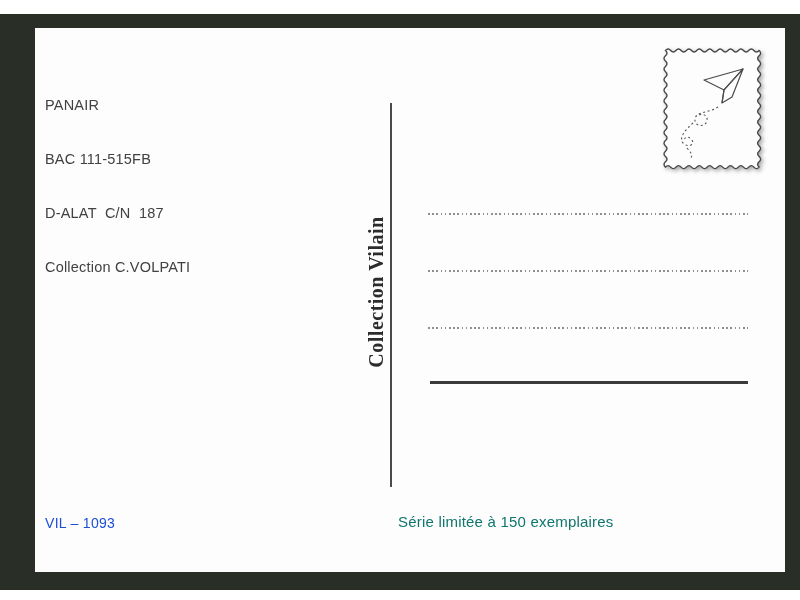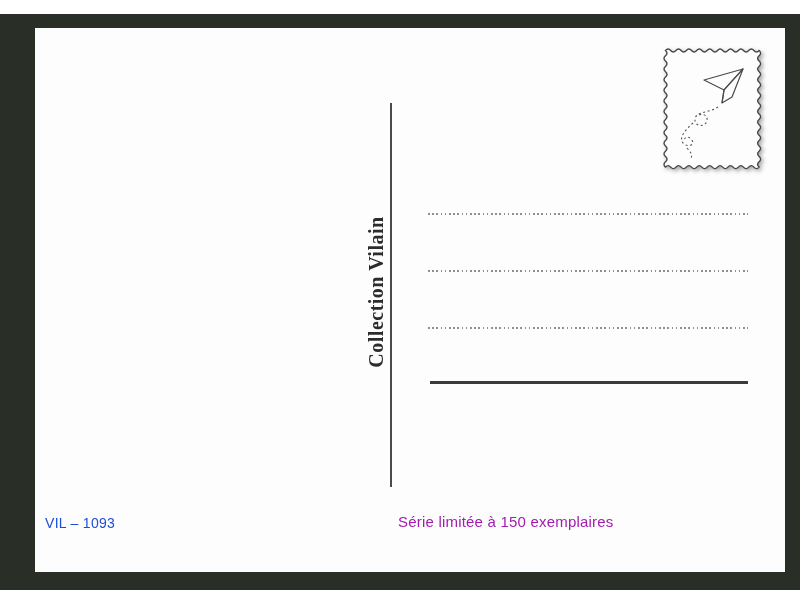--- a/index.html
+++ b/index.html
@@ -36,31 +36,37 @@
     background-image:repeating-linear-gradient(90deg,#8f8f8f 0 1.6px,transparent 1.6px 4.2px);
   }
   .dl-1{top:185px;} .dl-2{top:242px;} .dl-3{top:299px;}
   .solid-line{
     position:absolute;left:395px;top:353px;width:318px;height:2.5px;background:#3b3b3b;
   }
   .footer-ref{
     position:absolute;left:10px;top:487px;font-size:14px;color:#1d4ed8;letter-spacing:0.3px;
   }
   .footer-edition{
-    position:absolute;left:363px;top:485px;font-size:15px;color:#a21caf;letter-spacing:0.2px;
+    position:absolute;left:363px;top:485px;font-size:15px;color:#0f766e;letter-spacing:0.2px;
   }
 </style>
 </head>
 <body>
 
 <div class="screen">
   <div class="scan-bg"></div>
 
   <div class="card">
 
+    <div class="caption-block">
+      <div>PANAIR</div>
+      <div>BAC 111-515FB</div>
+      <div>D-ALAT  C/N  187</div>
+      <div>Collection C.VOLPATI</div>
+    </div>
 
     <svg class="stamp" viewBox="0 0 105 127" xmlns="http://www.w3.org/2000/svg">
       <path id="stamp-border" fill="#fdfdfd" stroke="#474747" stroke-width="1.4" d="M5.5,5.5q2.6,-3.0 5.2,0.0q2.6,3.0 5.2,0.0q2.6,-3.0 5.2,0.0q2.6,3.0 5.2,0.0q2.6,-3.0 5.2,0.0q2.6,3.0 5.2,0.0q2.6,-3.0 5.2,0.0q2.6,3.0 5.2,0.0q2.6,-3.0 5.2,0.0q2.6,3.0 5.2,0.0q2.6,-3.0 5.2,0.0q2.6,3.0 5.2,0.0q2.6,-3.0 5.2,0.0q2.6,3.0 5.2,0.0q2.6,-3.0 5.2,0.0q2.6,3.0 5.2,0.0q2.6,-3.0 5.2,0.0q2.6,3.0 5.2,0.0q3.0,2.6 0.0,5.3q-3.0,2.6 0.0,5.3q3.0,2.6 0.0,5.3q-3.0,2.6 0.0,5.3q3.0,2.6 0.0,5.3q-3.0,2.6 0.0,5.3q3.0,2.6 0.0,5.3q-3.0,2.6 0.0,5.3q3.0,2.6 0.0,5.3q-3.0,2.6 0.0,5.3q3.0,2.6 0.0,5.3q-3.0,2.6 0.0,5.3q3.0,2.6 0.0,5.3q-3.0,2.6 0.0,5.3q3.0,2.6 0.0,5.3q-3.0,2.6 0.0,5.3q3.0,2.6 0.0,5.3q-3.0,2.6 0.0,5.3q3.0,2.6 0.0,5.3q-3.0,2.6 0.0,5.3q3.0,2.6 0.0,5.3q-3.0,2.6 0.0,5.3q-2.6,3.0 -5.2,0.0q-2.6,-3.0 -5.2,0.0q-2.6,3.0 -5.2,0.0q-2.6,-3.0 -5.2,0.0q-2.6,3.0 -5.2,0.0q-2.6,-3.0 -5.2,0.0q-2.6,3.0 -5.2,0.0q-2.6,-3.0 -5.2,0.0q-2.6,3.0 -5.2,0.0q-2.6,-3.0 -5.2,0.0q-2.6,3.0 -5.2,0.0q-2.6,-3.0 -5.2,0.0q-2.6,3.0 -5.2,0.0q-2.6,-3.0 -5.2,0.0q-2.6,3.0 -5.2,0.0q-2.6,-3.0 -5.2,0.0q-2.6,3.0 -5.2,0.0q-2.6,-3.0 -5.2,0.0q-3.0,-2.6 0.0,-5.3q3.0,-2.6 0.0,-5.3q-3.0,-2.6 0.0,-5.3q3.0,-2.6 0.0,-5.3q-3.0,-2.6 0.0,-5.3q3.0,-2.6 0.0,-5.3q-3.0,-2.6 0.0,-5.3q3.0,-2.6 0.0,-5.3q-3.0,-2.6 0.0,-5.3q3.0,-2.6 0.0,-5.3q-3.0,-2.6 0.0,-5.3q3.0,-2.6 0.0,-5.3q-3.0,-2.6 0.0,-5.3q3.0,-2.6 0.0,-5.3q-3.0,-2.6 0.0,-5.3q3.0,-2.6 0.0,-5.3q-3.0,-2.6 0.0,-5.3q3.0,-2.6 0.0,-5.3q-3.0,-2.6 0.0,-5.3q3.0,-2.6 0.0,-5.3q-3.0,-2.6 0.0,-5.3q3.0,-2.6 0.0,-5.3Z"></path>
       <g fill="#fdfdfd" stroke="#4a4a4a" stroke-width="1.2" stroke-linejoin="round">
         <polygon points="83,24 44,35 64,45"></polygon>
         <polygon points="83,24 64,45 62,58 72,52"></polygon>
         <line x1="64" y1="45" x2="62" y2="58"></line>
       </g>
       <g fill="none" stroke="#555555" stroke-width="1.1" stroke-dasharray="2,2.6">
         <path d="M58,62 C50,68 36,66 35,74 C34,82 46,83 47,75 C48,69 40,68 36,71"></path>

